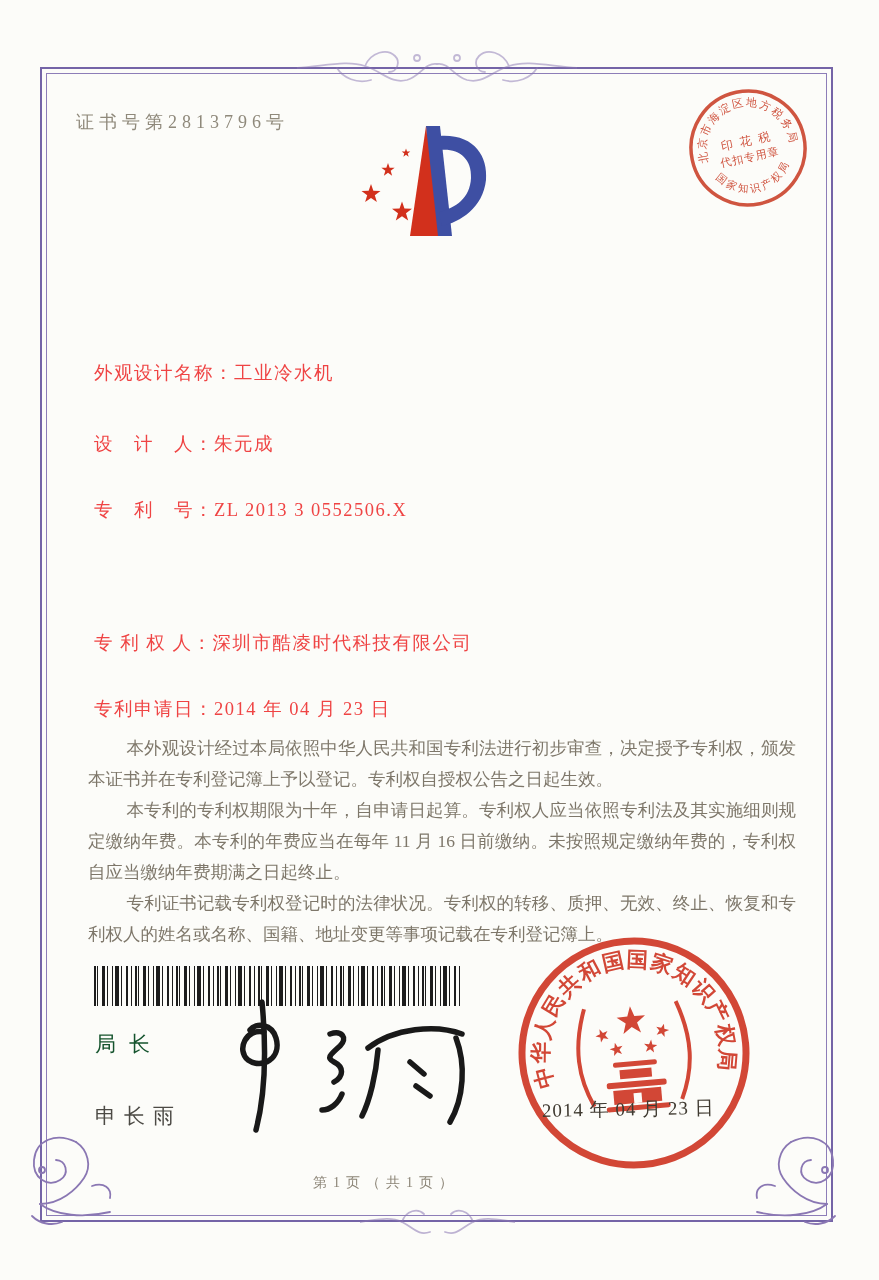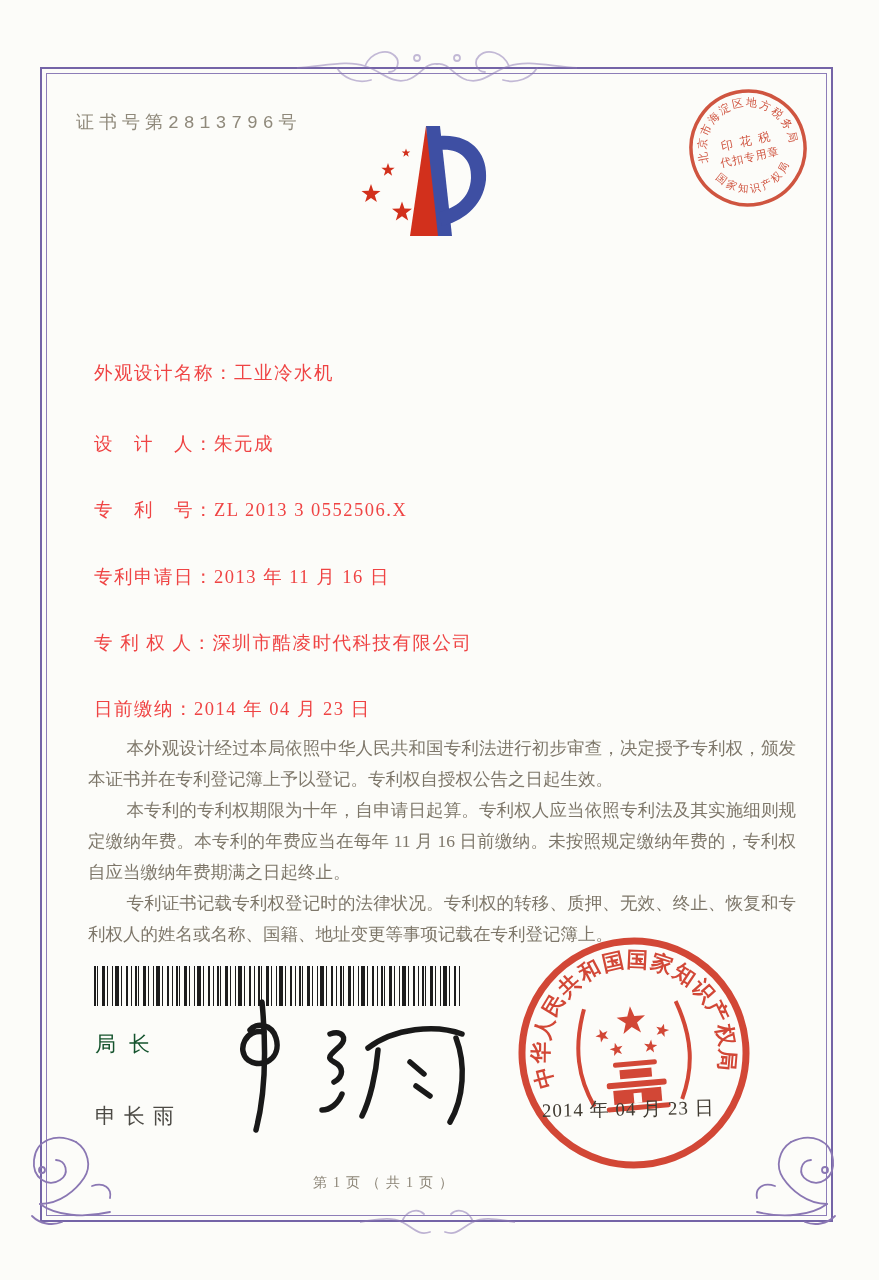--- a/index.html
+++ b/index.html
@@ -15,21 +15,21 @@
   }
   .frame-inner{
     position:absolute;left:4px;top:4px;right:4px;bottom:4px;
     border:1px solid #7a67ad;
   }
   .ornament{position:absolute;pointer-events:none;}
   .ornament path,.ornament circle{fill:none;stroke:#8a77b3;stroke-width:1.8;stroke-linecap:round;}
   
   .cert-no{
     position:absolute;left:76px;top:110px;
-    font-size:18px;letter-spacing:5px;color:#8f897b;font-family:Liberation Mono, monospace;
+    font-size:18px;letter-spacing:5px;color:#8f897b;
   }
   
   .logo{position:absolute;left:356px;top:126px;}
   
   .title{
     position:absolute;left:0;right:0;top:240px;text-align:center;
     font-size:44px;font-weight:700;letter-spacing:8px;color:#33302c;
   }
   
   .field{
@@ -159,28 +159,25 @@
 
   <div class="field f0">
     <span>外观设计名称：</span><span>工业冷水机</span>
   </div>
   <div class="field f1">
     <span>设　计　人：</span><span>朱元成</span>
   </div>
   <div class="field f2">
     <span>专　利　号：</span><span>ZL 2013 3 0552506.X</span>
   </div>
-  <div class="field f3">
-    <span>专利申请日：</span><span>2013 年 11 月 16 日</span>
-  </div>
   <div class="field f4">
     <span>专 利 权 人：</span><span>深圳市酷凌时代科技有限公司</span>
   </div>
   <div class="field f5">
-    <span>日前缴纳：</span><span>2014 年 04 月 23 日</span>
+    <span>专利申请日：</span><span>2014 年 04 月 23 日</span>
   </div>
 
   <div class="body-text">
     <p>本外观设计经过本局依照中华人民共和国专利法进行初步审查，决定授予专利权，颁发本证书并在专利登记簿上予以登记。专利权自授权公告之日起生效。</p>
     <p>本专利的专利权期限为十年，自申请日起算。专利权人应当依照专利法及其实施细则规定缴纳年费。本专利的年费应当在每年 11 月 16 日前缴纳。未按照规定缴纳年费的，专利权自应当缴纳年费期满之日起终止。</p>
     <p>专利证书记载专利权登记时的法律状况。专利权的转移、质押、无效、终止、恢复和专利权人的姓名或名称、国籍、地址变更等事项记载在专利登记簿上。</p>
   </div>
 
   <div class="barcode"></div>
 

